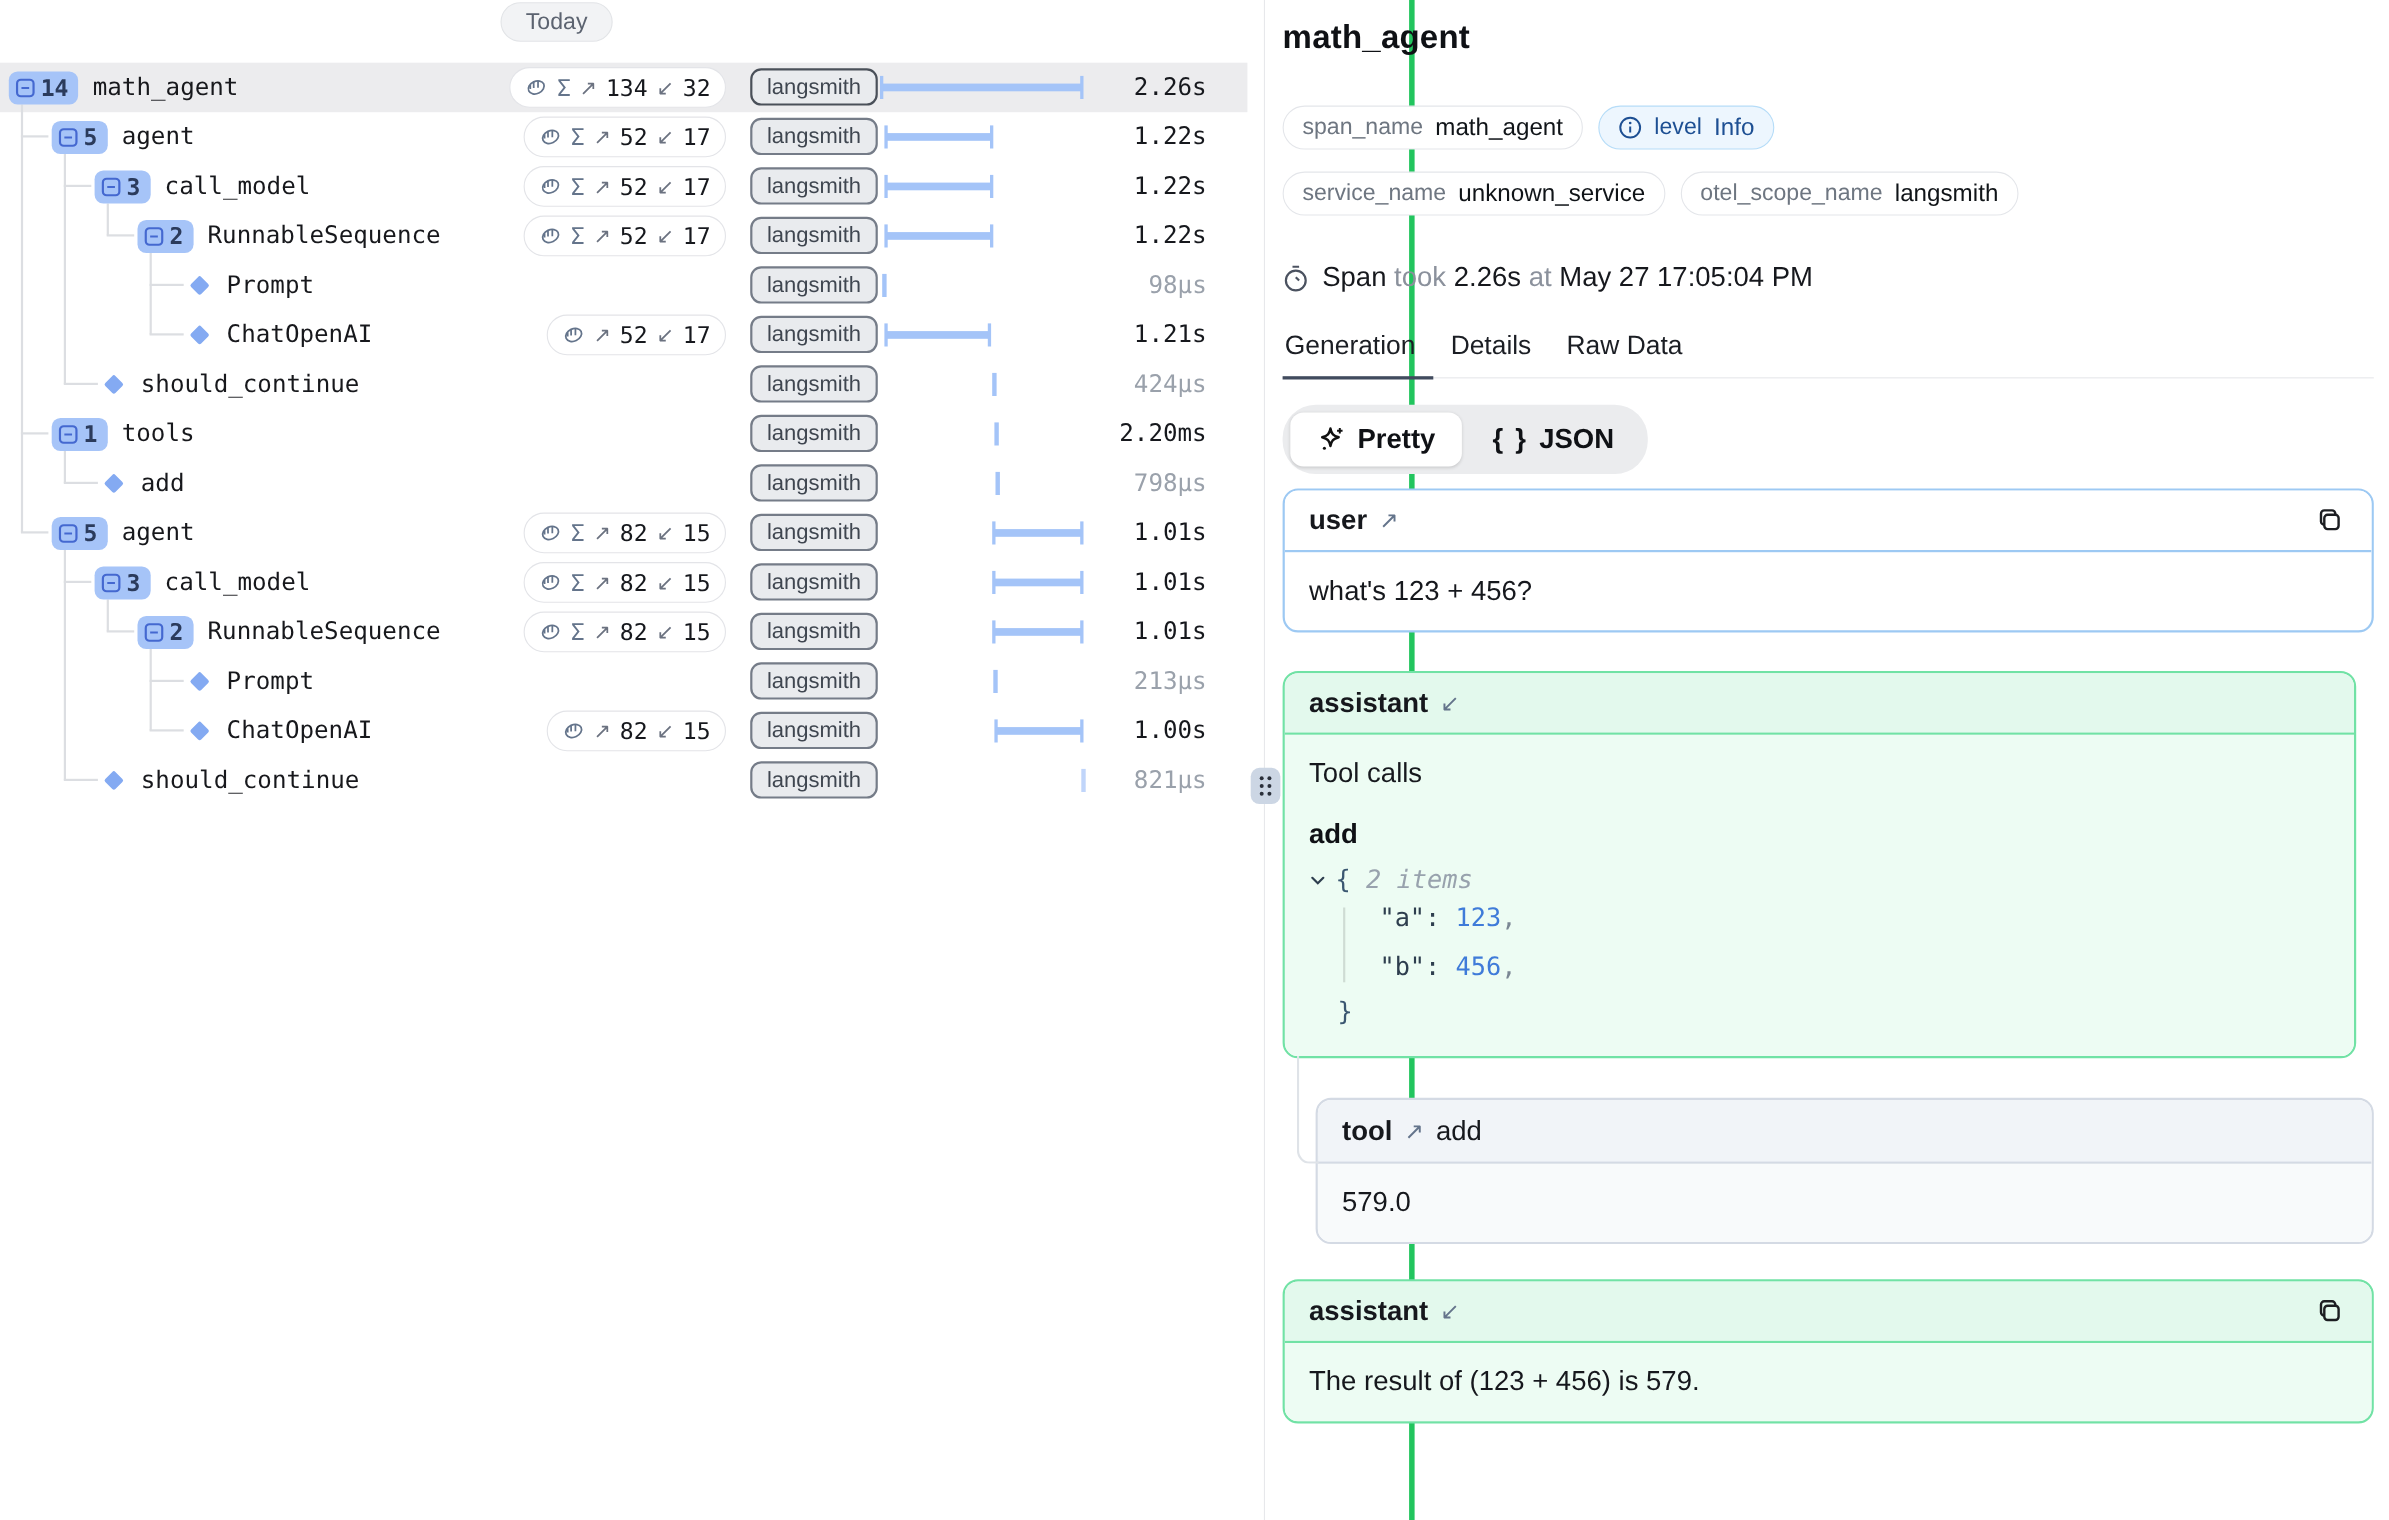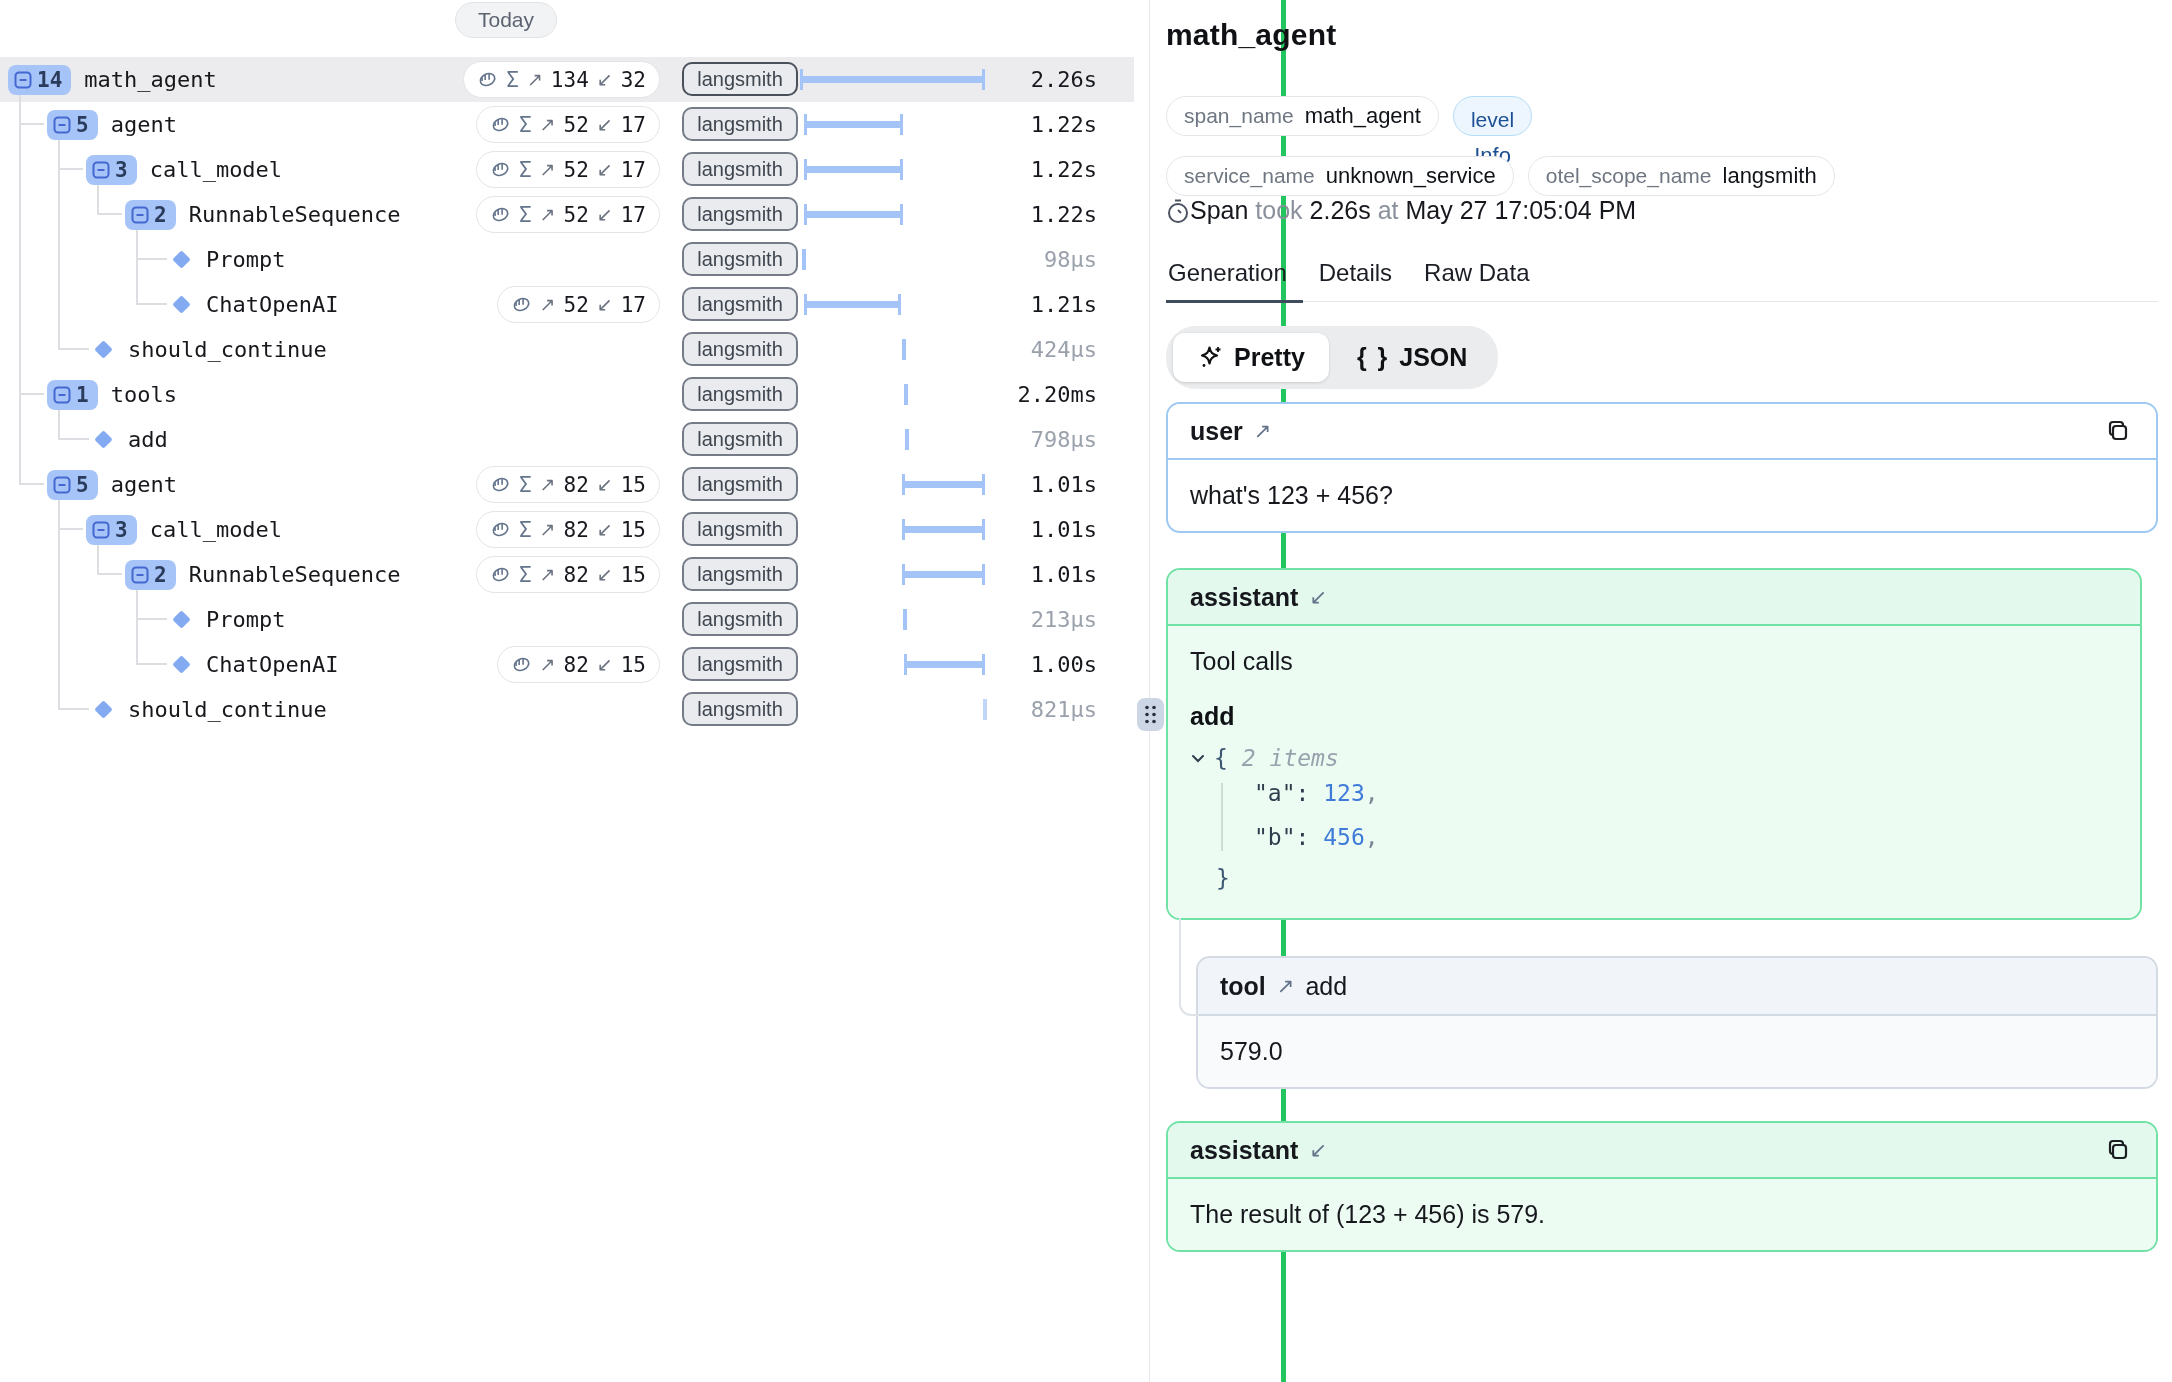--- a/index.html
+++ b/index.html
@@ -46,24 +46,24 @@
 
   
   .right-panel { position:absolute; left:1150px; top:0; width:1022px; height:1382px; padding:18px 14px 0 16px; overflow:hidden; }
   .rp-title { font-size:30px; font-weight:600; color:#0f1115; letter-spacing:.2px; }
   .pill-rows { margin-top:44px; display:flex; flex-direction:column; gap:20px; }
   .pill-row { display:flex; gap:14px; }
   .pill { display:inline-flex; align-items:center; gap:11px; height:40px; padding:0 17px;
     border:1.5px solid #e4e6ea; border-radius:21px; background:#fff; }
   .pill .k { font-family:Liberation Sans, sans-serif; font-size:21px; color:#6e7681; }
   .pill .v { font-size:22px; color:#101418; font-weight:500; }
-  .pill.info { background:#edf6fe; border-color:#b5dcf8;flex-direction:column; }
+  .pill.info { background:#edf6fe; border-color:#b5dcf8; }
   .pill.info .k { color:#1d4f93; }
   .pill.info .v { color:#1d4f93; }
-  .took { display:flex; align-items:center; font-size:25px; color:#16181d; }
+  .took { margin-top:42px; display:flex; align-items:center; gap:12px; font-size:25px; color:#16181d; }
   .took .muted { color:#8b919c; }
   .tabs { margin-top:34px; display:flex; border-bottom:1px solid #e6e7ea; }
   .tab { padding:0 16px 14px 16px; font-size:24px; color:#1b1e24; cursor:pointer; position:relative; }
   .tab:first-child { padding-left:2px; }
   .tab.active::after { content:""; position:absolute; left:0; right:0; bottom:-2px; height:3px; background:#414b5e; }
   .toggle { margin-top:24px; display:inline-flex; align-items:center; background:#ebecee; border-radius:30px; padding:7px; gap:4px; }
   .seg { display:flex; align-items:center; gap:10px; padding:10px 24px; border-radius:12px; font-size:25px;
     font-weight:600; color:#0f1115; cursor:pointer; }
   .seg.active { background:#fff; box-shadow:0 1px 3px rgba(0,0,0,.14); }
   .seg .braces { font-size:25px; font-weight:600; letter-spacing:2px; }

